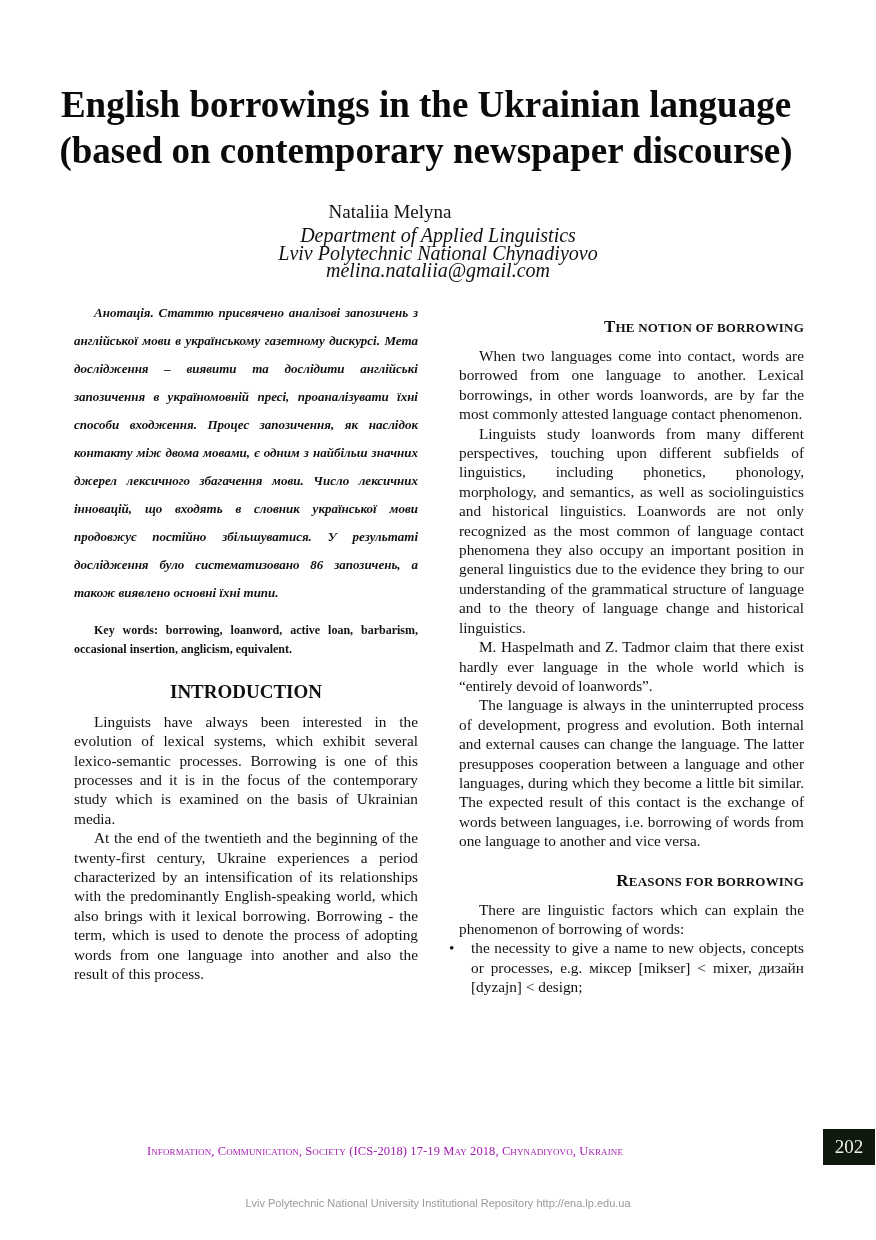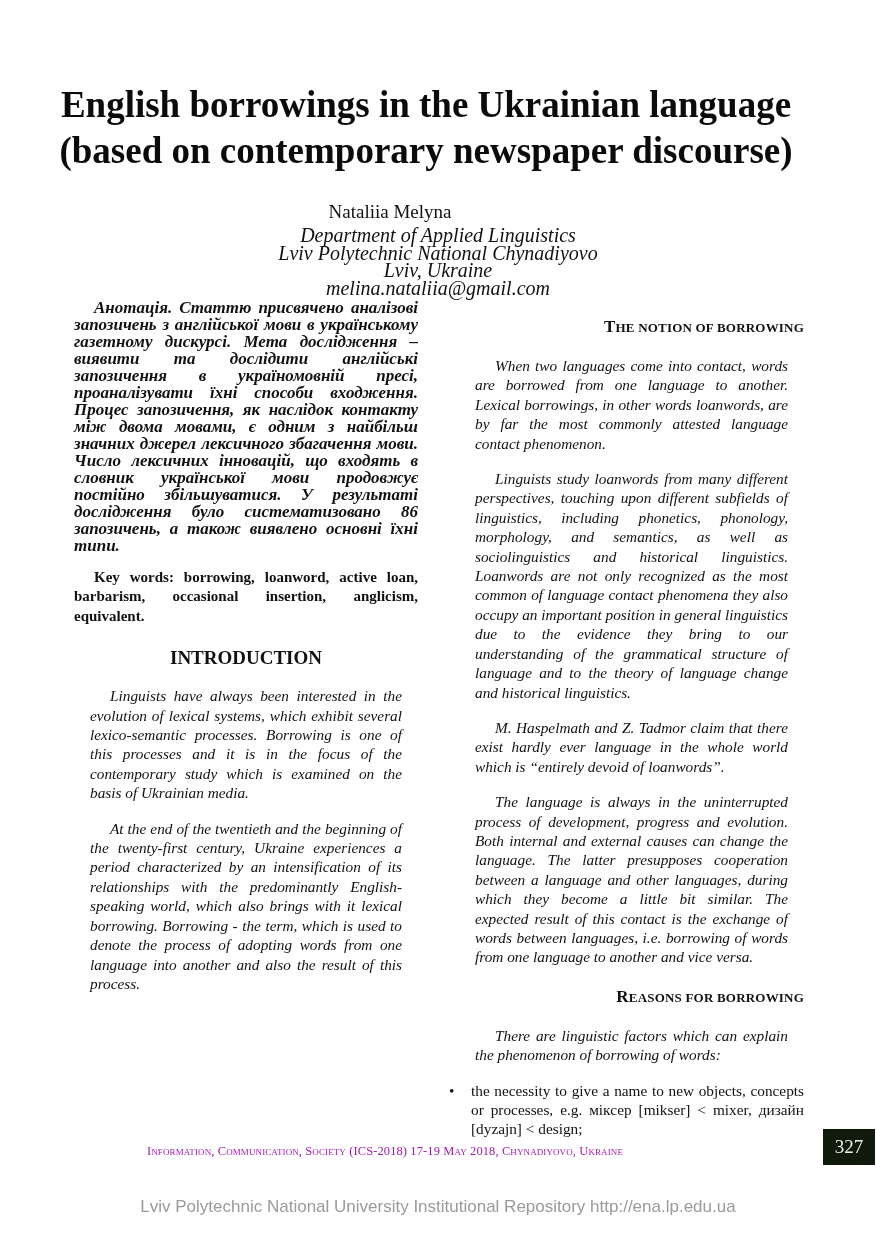--- a/index.html
+++ b/index.html
@@ -9,51 +9,50 @@
              font-weight: bold; font-size: 37px; line-height: 46px; margin: 0; color: #0b0b0b; }
     .author { position: absolute; left: 0; width: 780px; top: 200px; text-align: center;
               font-size: 19px; line-height: 24px; }
     .affil { position: absolute; left: 0; width: 876px; top: 227px; text-align: center;
              font-style: italic; font-size: 20px; line-height: 17.6px; }
     .affil div { margin: 0; }
     .col { position: absolute; font-size: 15.3px; line-height: 19.4px; text-align: justify; }
     .col-left { left: 74px; width: 344px; top: 299px; }
     .col-right { left: 459px; width: 345px; top: 315px; }
     .abstract { font-weight: bold; font-style: italic; text-indent: 20px; margin: 0;
-                font-size: 17px; line-height: 17px; }
-    .keywords { font-weight: bold; text-indent: 20px; margin: 14px 0 0 0; font-size: 15px; line-height: 19.4px; }
+                font-size: 13px; line-height: 28px; }
+    .keywords { font-weight: bold; text-indent: 20px; margin: 14px 0 0 0; font-size: 12px; line-height: 19.4px; }
     .h-intro { text-align: center; font-weight: bold; font-size: 19px; margin: 20px 0 8px 0; line-height: 24px; }
-    .para { text-indent: 20px; margin: 16px; font-style: italic; }
+    .para { text-indent: 20px; margin: 0; }
     .h-sc { text-align: right; font-weight: bold; font-size: 13px; margin: 0 0 6px 0; line-height: 24px;
             text-transform: uppercase; letter-spacing: 0.2px; }
     .h-sc .cap { font-size: 17px; }
     .h-sc2 { margin-top: 18px; }
     .bullet-item { display: flex; margin: 0; }
     .bullet-mark { width: 22px; flex: 0 0 22px; margin-left: -10px; }
     .bullet-text { flex: 1; text-align: justify; }
     .footer-line { position: absolute; left: 147px; top: 1143px; font-size: 12.5px; line-height: 16px;
                    font-variant: small-caps; letter-spacing: 0.1px; color: #a21caf; }
     .page-box { position: absolute; left: 823px; top: 1129px; width: 52px; height: 36px;
                 background: #0f1a0c; color: #f0f0e8; font-size: 19px; line-height: 36px; text-align: center; }
     .repo { position: absolute; left: 0; width: 876px; top: 1197px; text-align: center;
-            font-family: "Liberation Sans", sans-serif; font-size: 17px; color: #9a9a9a; }
+            font-family: "Liberation Sans", sans-serif; font-size: 11px; color: #9a9a9a; }
   </style>
 </head>
 <body>
 
 <h1 class="title">
   <div>English borrowings in the Ukrainian language</div>
   <div>(based on contemporary newspaper discourse)</div>
 </h1>
 
 <div class="author">Nataliia Melyna</div>
 <div class="affil">
   <div>Department of Applied Linguistics</div>
   <div>Lviv Polytechnic National Chynadiyovo</div>
-  <div>Lviv, Ukraine</div>
   <div>melina.nataliia@gmail.com</div>
 </div>
 
 <div class="col col-left">
   <p class="abstract">Анотація. Статтю присвячено аналізові запозичень з англійської мови в українському газетному дискурсі. Мета дослідження – виявити та дослідити англійські запозичення в україномовній пресі, проаналізувати їхні способи входження. Процес запозичення, як наслідок контакту між двома мовами, є одним з найбільш значних джерел лексичного збагачення мови. Число лексичних інновацій, що входять в словник української мови продовжує постійно збільшуватися. У результаті дослідження було систематизовано 86 запозичень, а також виявлено основні їхні типи.</p>
   <p class="keywords">Key words: borrowing, loanword, active loan, barbarism, occasional insertion, anglicism, equivalent.</p>
   <div class="h-intro">INTRODUCTION</div>
   <p class="para">Linguists have always been interested in the evolution of lexical systems, which exhibit several lexico-semantic processes. Borrowing is one of this processes and it is in the focus of the contemporary study which is examined on the basis of Ukrainian media.</p>
   <p class="para">At the end of the twentieth and the beginning of the twenty-first century, Ukraine experiences a period characterized by an intensification of its relationships with the predominantly English-speaking world, which also brings with it lexical borrowing. Borrowing - the term, which is used to denote the process of adopting words from one language into another and also the result of this process.</p>
 </div>
@@ -67,14 +66,14 @@
 
   <div class="h-sc h-sc2"><span class="cap">R</span><span>easons for borrowing</span></div>
   <p class="para">There are linguistic factors which can explain the phenomenon of borrowing of words:</p>
   <div class="bullet-item">
     <span class="bullet-mark">•</span>
     <span class="bullet-text">the necessity to give a name to new objects, concepts or processes, e.g. міксер [mikser] &lt; mixer, дизайн [dyzajn] &lt; design;</span>
   </div>
 </div>
 
 <div class="footer-line">Information, Communication, Society (ICS-2018) 17-19 May 2018, Chynadiyovo, Ukraine</div>
-<div class="page-box">327</div>
+<div class="page-box">202</div>
 <div class="repo">Lviv Polytechnic National University Institutional Repository http://ena.lp.edu.ua</div>
 
 </body></html>

